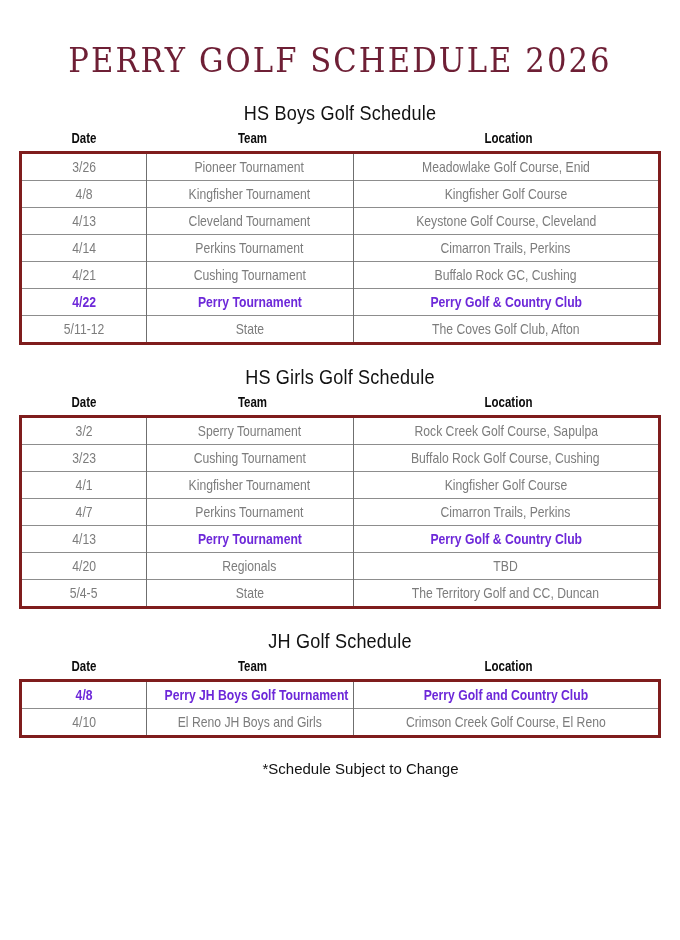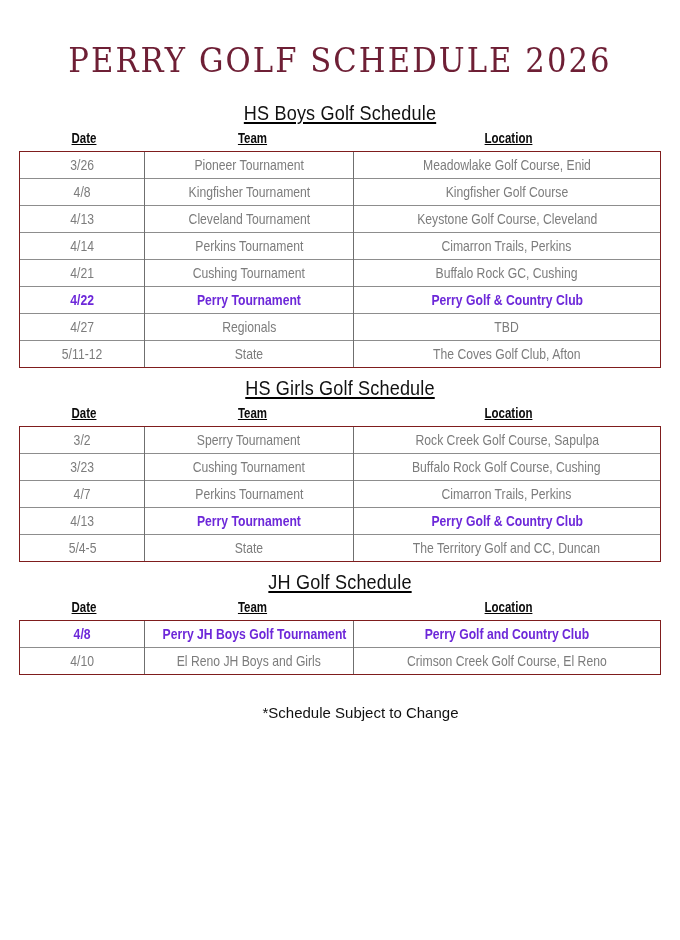--- a/index.html
+++ b/index.html
@@ -32,22 +32,21 @@
     letter-spacing: 2.2px;
     padding-top: 22px;
     line-height: 1.05;
     transform: scaleX(0.93);
     transform-origin: center top;
     white-space: nowrap;
   }
 
   
   .section {
-    margin-top: 8px;
-    text-decoration: underline;
+    margin-top: 20px;
   }
   .section-heading {
     text-align: center;
     font-size: 21px;
     font-weight: 400;
     color: #111111;
     font-family: "Liberation Sans", sans-serif;
     transform: scaleX(0.86);
     letter-spacing: 0.2px;
     line-height: 1.1;
@@ -69,21 +68,21 @@
     transform: scaleX(0.82);
   }
   .ch-date     { width: 130px; }
   .ch-team     { width: 207px; }
   .ch-location { width: 305px; }
 
   
   .table-frame {
     width: 642px;
     margin: 0 auto;
-    border: 1px solid #7f1d1d;
+    border: 3px solid #7f1d1d;
     box-sizing: border-box;
     background: #ffffff;
   }
   table.sched {
     width: 100%;
     border-collapse: collapse;
     table-layout: fixed;
   }
   table.sched td {
     border-top: 1px solid #8d8d8d;
@@ -113,21 +112,21 @@
     color: #6d28d9;
     font-weight: bold;
   }
 
   
   .footnote {
     text-align: center;
     font-size: 15px;
     color: #111111;
     font-family: "Liberation Sans", sans-serif;
-    margin-top: 29px;
+    margin-top: 22px;
     padding-left: 41px;
   }
 </style>
 </head>
 <body>
 
 <div class="page">
 
   <h1 class="main-title">PERRY GOLF SCHEDULE 2026</h1>
 
@@ -171,25 +170,20 @@
                 <td><span>4/21</span></td>
                 <td><span>Cushing Tournament</span></td>
                 <td><span>Buffalo Rock GC, Cushing</span></td>
               </tr>
               <tr class="highlight">
                 <td class="hl"><span>4/22</span></td>
                 <td class="hl"><span>Perry Tournament</span></td>
                 <td class="hl"><span>Perry Golf &amp; Country Club</span></td>
               </tr>
               <tr>
-                <td><span>4/27</span></td>
-                <td><span>Regionals</span></td>
-                <td><span>TBD</span></td>
-              </tr>
-              <tr>
                 <td><span>5/11-12</span></td>
                 <td><span>State</span></td>
                 <td><span>The Coves Golf Club, Afton</span></td>
               </tr>
             </tbody>
           </table>
         </div>
       </div>
       <div class="section">
         <div class="section-heading">HS Girls Golf Schedule</div>
@@ -210,28 +204,38 @@
                 <td><span>3/2</span></td>
                 <td><span>Sperry Tournament</span></td>
                 <td><span>Rock Creek Golf Course, Sapulpa</span></td>
               </tr>
               <tr>
                 <td><span>3/23</span></td>
                 <td><span>Cushing Tournament</span></td>
                 <td><span>Buffalo Rock Golf Course, Cushing</span></td>
               </tr>
               <tr>
+                <td><span>4/1</span></td>
+                <td><span>Kingfisher Tournament</span></td>
+                <td><span>Kingfisher Golf Course</span></td>
+              </tr>
+              <tr>
                 <td><span>4/7</span></td>
                 <td><span>Perkins Tournament</span></td>
                 <td><span>Cimarron Trails, Perkins</span></td>
               </tr>
               <tr class="highlight">
                 <td><span>4/13</span></td>
                 <td class="hl"><span>Perry Tournament</span></td>
                 <td class="hl"><span>Perry Golf &amp; Country Club</span></td>
+              </tr>
+              <tr>
+                <td><span>4/20</span></td>
+                <td><span>Regionals</span></td>
+                <td><span>TBD</span></td>
               </tr>
               <tr>
                 <td><span>5/4-5</span></td>
                 <td><span>State</span></td>
                 <td><span>The Territory Golf and CC, Duncan</span></td>
               </tr>
             </tbody>
           </table>
         </div>
       </div>

